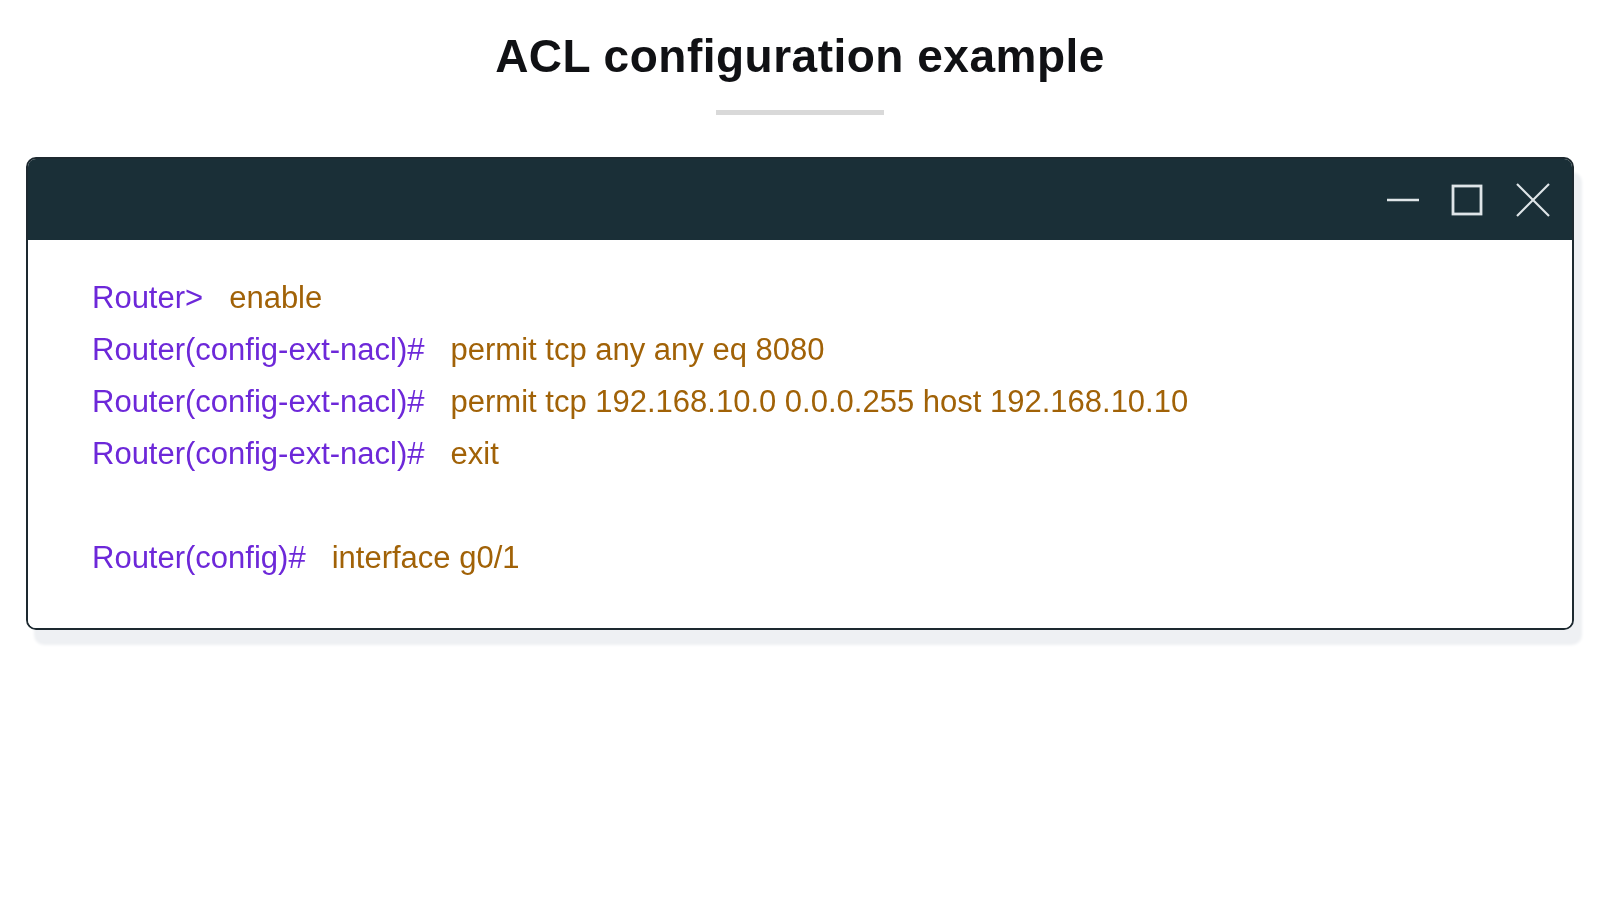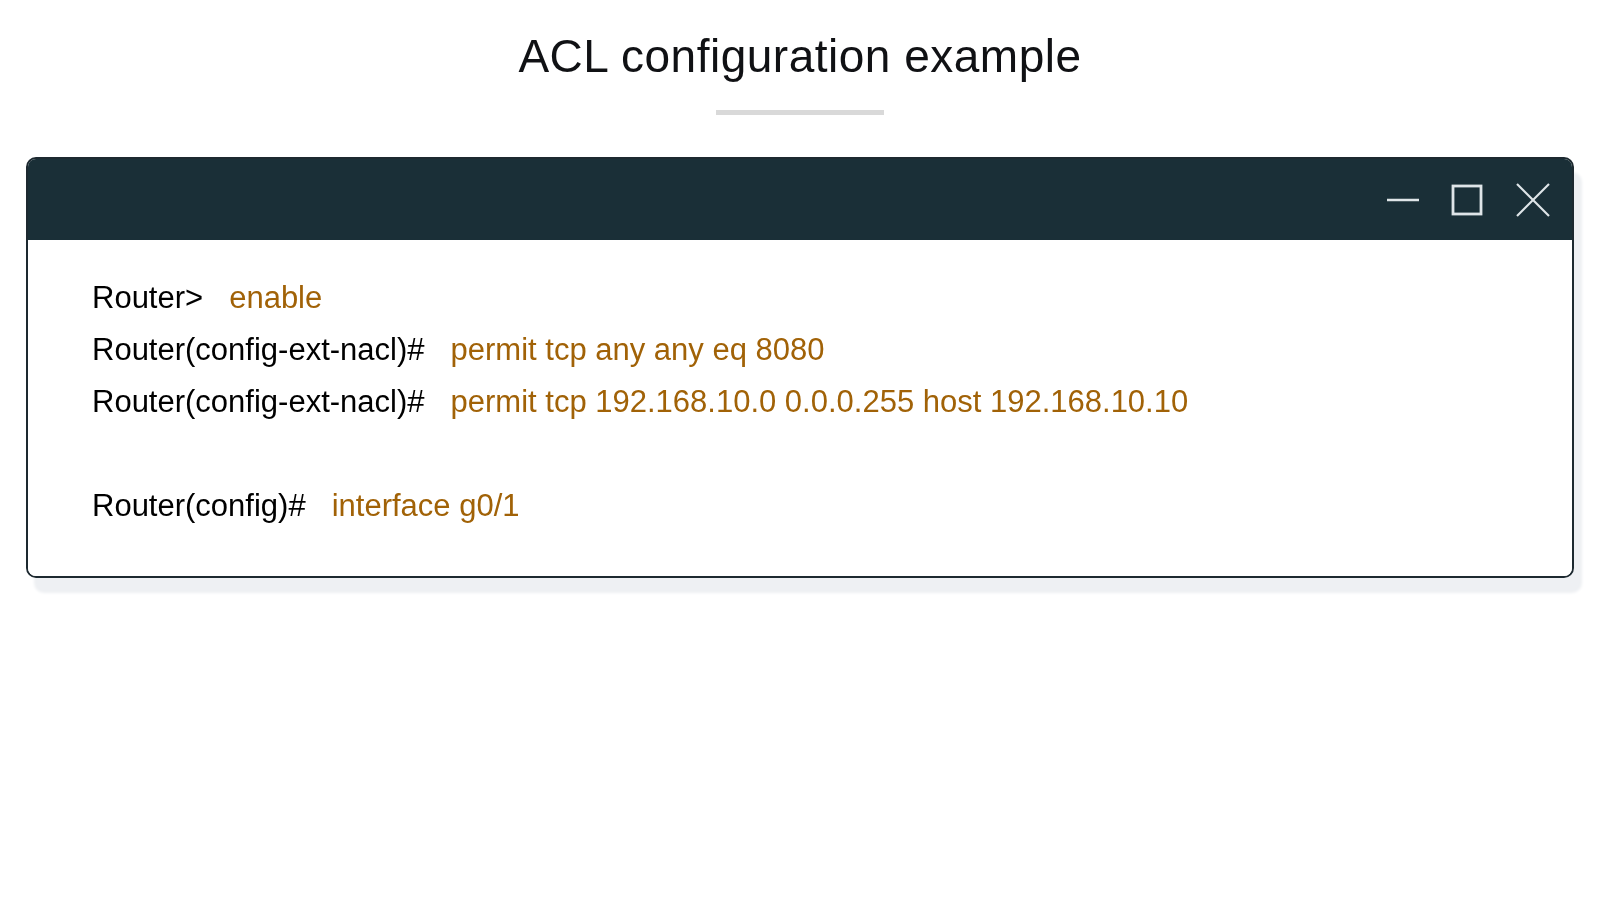--- a/index.html
+++ b/index.html
@@ -9,21 +9,21 @@
     font-family: "Liberation Sans", "DejaVu Sans", sans-serif;
     overflow: hidden;
   }
   .page { width: 1600px; height: 900px; position: relative; }
 
   h1.page-title {
     margin-top: 26px;
     text-align: center;
     font-size: 46px;
     line-height: 60px;
-    font-weight: 400;
+    font-weight: 700;
     letter-spacing: 0.5px;
     color: #101114;
   }
   .title-divider {
     width: 168px;
     height: 5px;
     background: #d9d9d9;
     margin: 24px auto 0 auto;
   }
 
@@ -54,21 +54,21 @@
 
   .terminal-body {
     padding: 32px 30px 44px 64px;
     background: #ffffff;
   }
   .term-line {
     font-size: 31px;
     line-height: 52px;
     white-space: nowrap;
   }
-  .prompt { color: #000000; }
+  .prompt { color: #6d28d9; }
   .cmd { color: #a16207; margin-left: 26px; }
   .blank-line { height: 52px; }
 </style>
 </head>
 <body>
 
 <div class="page">
 
   <h1 class="page-title">ACL configuration example</h1>
   <div class="title-divider"></div>
@@ -98,20 +98,23 @@
 
       <div class="term-line">
         <span class="prompt">Router&gt;</span><span class="cmd">enable</span>
       </div>
       <div class="term-line">
         <span class="prompt">Router(config-ext-nacl)#</span><span class="cmd">permit tcp any any eq 8080</span>
       </div>
       <div class="term-line">
         <span class="prompt">Router(config-ext-nacl)#</span><span class="cmd">permit tcp 192.168.10.0 0.0.0.255 host 192.168.10.10</span>
       </div>
+      <div class="term-line">
+        <span class="prompt">Router(config-ext-nacl)#</span><span class="cmd">exit</span>
+      </div>
 
       <div class="blank-line"></div>
 
       <div class="term-line">
         <span class="prompt">Router(config)#</span><span class="cmd">interface g0/1</span>
       </div>
 
     </div>
   </div>
 </div>

